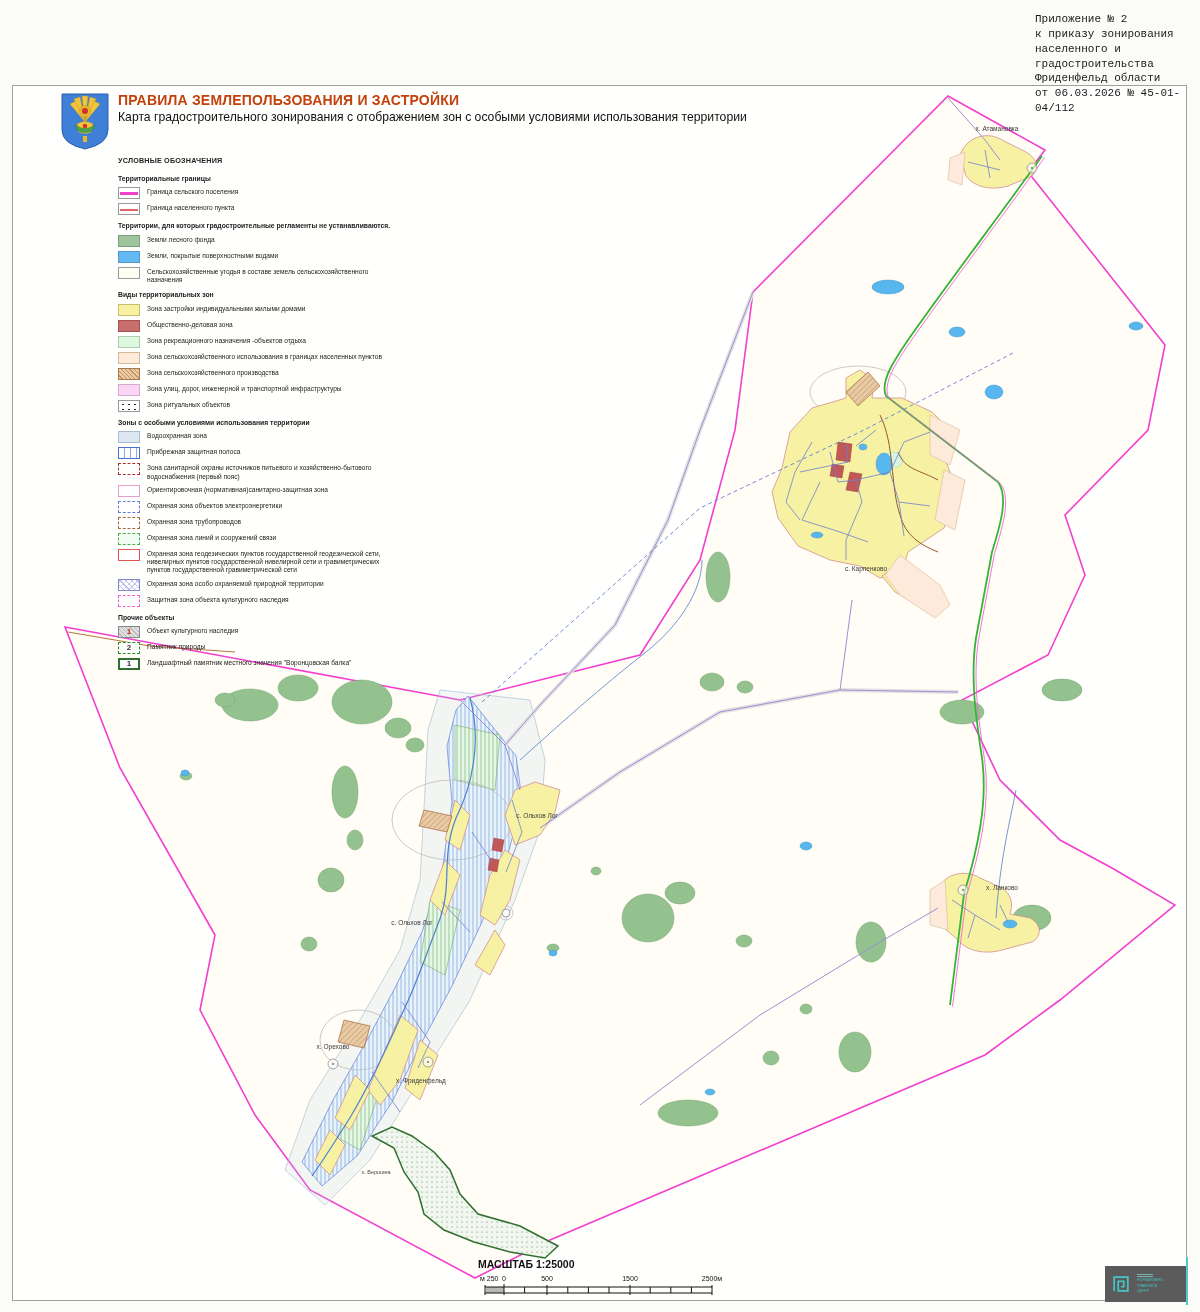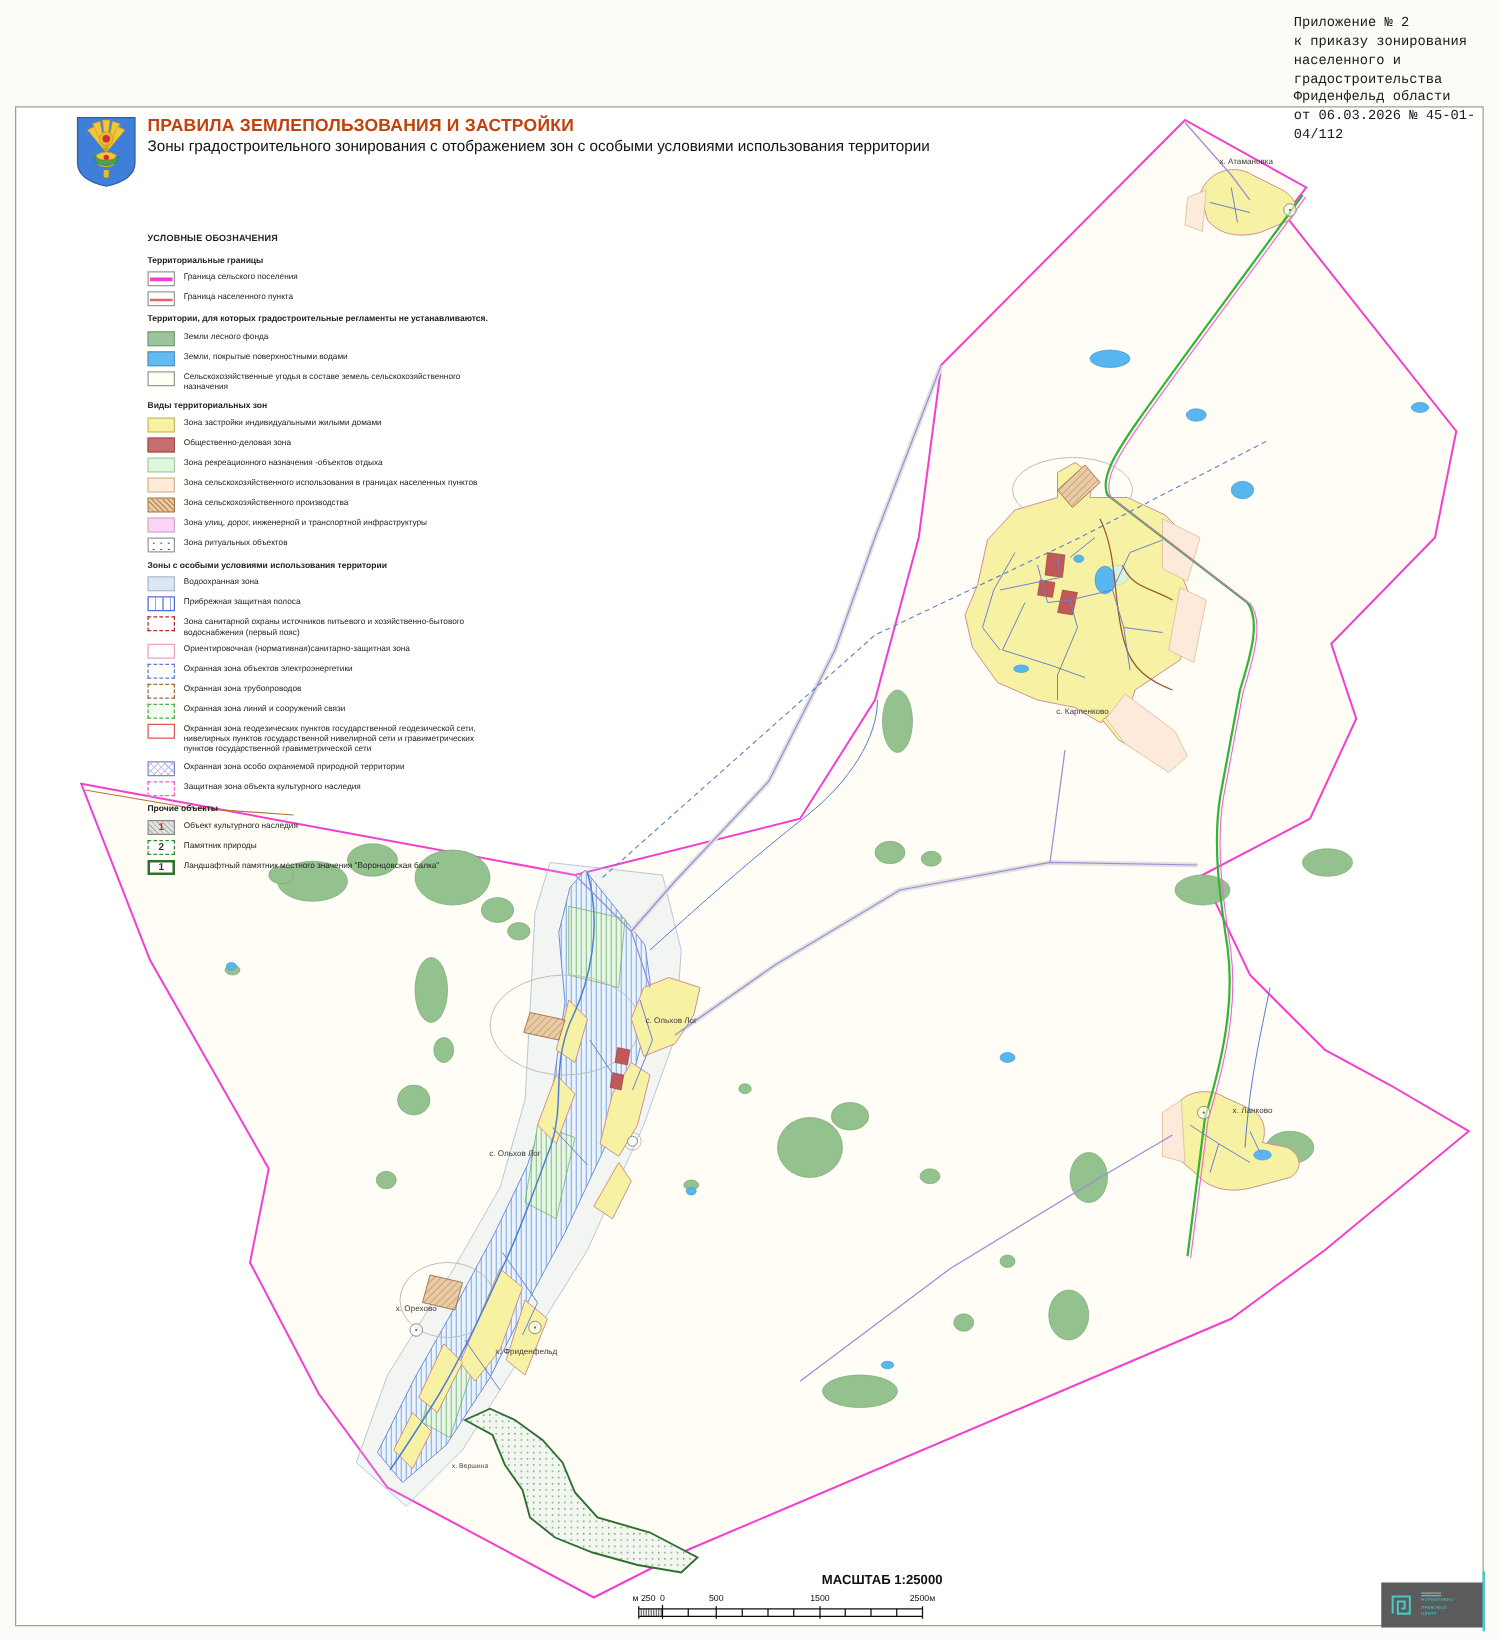--- a/index.html
+++ b/index.html
@@ -21,21 +21,21 @@
     font-family:Liberation Mono, monospace;font-size:11px;line-height:1.35;color:#1a1a1a;
   }
 
   
   .coat{position:absolute;left:60px;top:92px;width:50px;height:58px;}
   .header{position:absolute;left:118px;top:92px;width:720px;}
   .header .title{font-size:14px;font-weight:bold;letter-spacing:.2px;color:#c2410c;}
   .header .subtitle{font-size:12.2px;margin-top:2px;color:#111;}
 
   
-  .legend{position:absolute;left:118px;top:186px;width:285px;font-size:6.6px;color:#222;}
+  .legend{position:absolute;left:118px;top:156px;width:285px;font-size:6.6px;color:#222;}
   .legend-heading{font-weight:bold;font-size:7.2px;margin-bottom:10px;letter-spacing:.2px;}
   .legend-section-title{font-weight:bold;font-size:6.8px;margin:7px 0 4px;line-height:1.25;}
   .legend-item{display:flex;align-items:flex-start;gap:7px;margin:4px 0;}
   .legend-label{line-height:1.25;padding-top:1px;}
   .swatch{
     width:22px;height:12px;flex:0 0 22px;box-sizing:border-box;
     border:1px solid #9a9a9a;background:#fff;position:relative;
     display:flex;align-items:center;justify-content:center;
     font-size:8px;font-weight:bold;line-height:1;
   }
@@ -61,21 +61,21 @@
   .sw-geo{border:1.5px solid #e05555;}
   .sw-oopt{border:1px solid #8585cf;
     background:repeating-linear-gradient(45deg,transparent 0 3px,#bdbdec 3px 4px),
                repeating-linear-gradient(-45deg,transparent 0 3px,#d2d2f1 3px 4px);}
   .sw-okn-protect{border:1.5px dashed #f060c8;}
   .sw-okn{background:repeating-linear-gradient(45deg,#e0e0e0 0 2px,#b8b8b8 2px 3px);border:1px solid #878787;color:#d02020;}
   .sw-nature{border:1.5px dashed #2f8f2f;color:#333;}
   .sw-landscape{border:2.5px solid #2f6f2f;color:#333;}
 
   
-  .scalebox{position:absolute;left:498px;top:1258px;width:256px;text-align:right;}
+  .scalebox{position:absolute;left:478px;top:1258px;width:256px;text-align:left;}
   .scale-title{font-size:10.5px;font-weight:bold;color:#111;}
   .scale-svg{margin-top:2px;}
   .scale-svg text{font-size:7px;fill:#111;}
 
   
   .stamp{position:absolute;left:1105px;top:1266px;width:82px;height:36px;background:#5b5b5b;
          display:flex;align-items:center;gap:5px;padding:3px 5px;box-sizing:border-box;}
   .stamp-text{display:flex;flex-direction:column;gap:1px;}
   .stamp-bar{width:16px;height:1px;background:#8fd9d9;opacity:.7;}
   .stamp-line{font-size:3.4px;line-height:1.3;color:#45c8c8;letter-spacing:.2px;white-space:nowrap;}
@@ -307,21 +307,21 @@
   </g>
   <circle cx="25" cy="19" r="5.5" fill="#e8b92e" stroke="#c79a20" stroke-width="0.6"></circle>
   <circle cx="25" cy="19" r="3" fill="#d03030"></circle>
   <path d="M17,32 Q25,27 33,32 L31,40 Q25,43 19,40 Z" fill="#f2c53a" stroke="#c79a20" stroke-width="0.5"></path>
   <path d="M15,33 Q25,40 35,33 L33,38 Q25,43 17,38 Z" fill="#4aa34a" stroke="#357a35" stroke-width="0.5"></path>
   <circle cx="25" cy="34" r="2.2" fill="#d03030"></circle>
   <path d="M23,44 H27 V50 H23 Z" fill="#e8b92e"></path>
 </svg>
 <div class="header">
   <div class="title">ПРАВИЛА ЗЕМЛЕПОЛЬЗОВАНИЯ И ЗАСТРОЙКИ</div>
-  <div class="subtitle">Зоны градостроительного зонирования с отображением зон с особыми условиями использования территории</div>
+  <div class="subtitle">Карта градостроительного зонирования с отображением зон с особыми условиями использования территории</div>
 </div>
 
 <div class="legend">
   <div class="legend-heading">УСЛОВНЫЕ ОБОЗНАЧЕНИЯ</div>
   <div id="legend-sections">
       <div class="legend-section-title">Территориальные границы</div>
       <div class="legend-item">
         <span class="swatch sw-line-magenta"></span>
         <span class="legend-label">Граница сельского поселения</span>
       </div>

